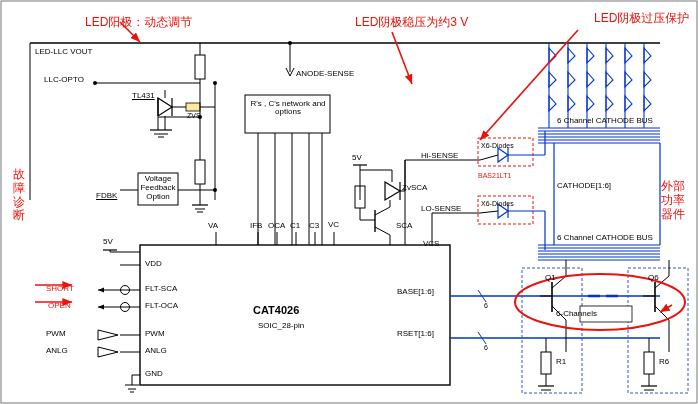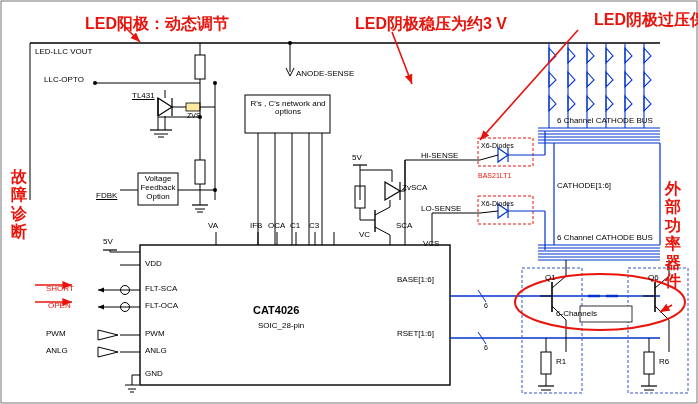--- a/index.html
+++ b/index.html
@@ -1,21 +1,21 @@
 <!DOCTYPE html>
 <html><head>
 <meta charset="utf-8">
 <style>
   html,body{margin:0;padding:0;background:#fff;}
   body{width:698px;height:404px;position:relative;overflow:hidden;
        font-family:"Liberation Sans",sans-serif;}
   #canvas{position:absolute;left:0;top:0;width:698px;height:404px;}
   .lbl{position:absolute;white-space:nowrap;font-size:8px;color:#000;line-height:1.05;}
   .lbl.red{color:#e8140c;}
-  .lbl.redb{color:#e8140c;font-weight:bold;font-size:16px;}
+  .lbl.redb{color:#e8140c;font-weight:normal;font-size:12px;}
   .lbl.small{font-size:7px;}
   .lbl.big{font-size:11px;font-weight:bold;}
   .ctr{text-align:center;}
 </style>
 </head>
 <body>
 
 <svg id="canvas" viewBox="0 0 698 404">
   <defs>
     <marker id="ar" markerWidth="7" markerHeight="7" refX="6" refY="2.5" orient="auto">
@@ -312,41 +312,41 @@
 <div class="lbl" style="left:421px;top:152px;">Hi-SENSE</div>
 <div class="lbl" style="left:421px;top:205px;">LO-SENSE</div>
 <div class="lbl" style="left:402px;top:184px;">ZvSCA</div>
 <div class="lbl small" style="left:481px;top:142px;">X6-Diodes</div>
 <div class="lbl small" style="left:481px;top:200px;">X6-Diodes</div>
 <div class="lbl red small" style="left:478px;top:172px;">BAS21LT1</div>
 <div class="lbl" style="left:557px;top:117px;">6 Channel CATHODE BUS</div>
 <div class="lbl" style="left:557px;top:234px;">6 Channel CATHODE BUS</div>
 <div class="lbl" style="left:557px;top:182px;">CATHODE[1:6]</div>
 
-<div class="lbl" style="left:397px;top:276px;">BASE[1:6]</div>
+<div class="lbl" style="left:397px;top:288px;">BASE[1:6]</div>
 <div class="lbl" style="left:397px;top:330px;">RSET[1:6]</div>
 <div class="lbl small" style="left:484px;top:302px;">6</div>
 <div class="lbl small" style="left:484px;top:344px;">6</div>
 <div class="lbl ctr" style="left:556px;top:310px;width:41px;">6-Channels</div>
 <div class="lbl" style="left:545px;top:274px;">Q1</div>
 <div class="lbl" style="left:648px;top:274px;">Q6</div>
 <div class="lbl" style="left:556px;top:358px;">R1</div>
 <div class="lbl" style="left:659px;top:358px;">R6</div>
 <div class="lbl" style="left:103px;top:238px;">5V</div>
 <div class="lbl" style="left:352px;top:154px;">5V</div>
 
 <div class="lbl big" style="left:253px;top:305px;">CAT4026</div>
 <div class="lbl" style="left:258px;top:322px;">SOIC_28-pin</div>
 
 <div class="lbl" style="left:208px;top:222px;">VA</div>
 <div class="lbl" style="left:250px;top:222px;">IFB</div>
 <div class="lbl" style="left:268px;top:222px;">OCA</div>
 <div class="lbl" style="left:290px;top:222px;">C1</div>
 <div class="lbl" style="left:309px;top:222px;">C3</div>
-<div class="lbl" style="left:328px;top:231px;margin-left:31px;">VC</div>
+<div class="lbl" style="left:328px;top:221px;">VC</div>
 <div class="lbl" style="left:396px;top:222px;">SCA</div>
 <div class="lbl" style="left:423px;top:240px;">VCS</div>
 
 <div class="lbl" style="left:145px;top:260px;">VDD</div>
 <div class="lbl" style="left:145px;top:285px;">FLT-SCA</div>
 <div class="lbl" style="left:145px;top:302px;">FLT-OCA</div>
 <div class="lbl" style="left:145px;top:330px;">PWM</div>
 <div class="lbl" style="left:145px;top:347px;">ANLG</div>
 <div class="lbl" style="left:145px;top:370px;">GND</div>
 

